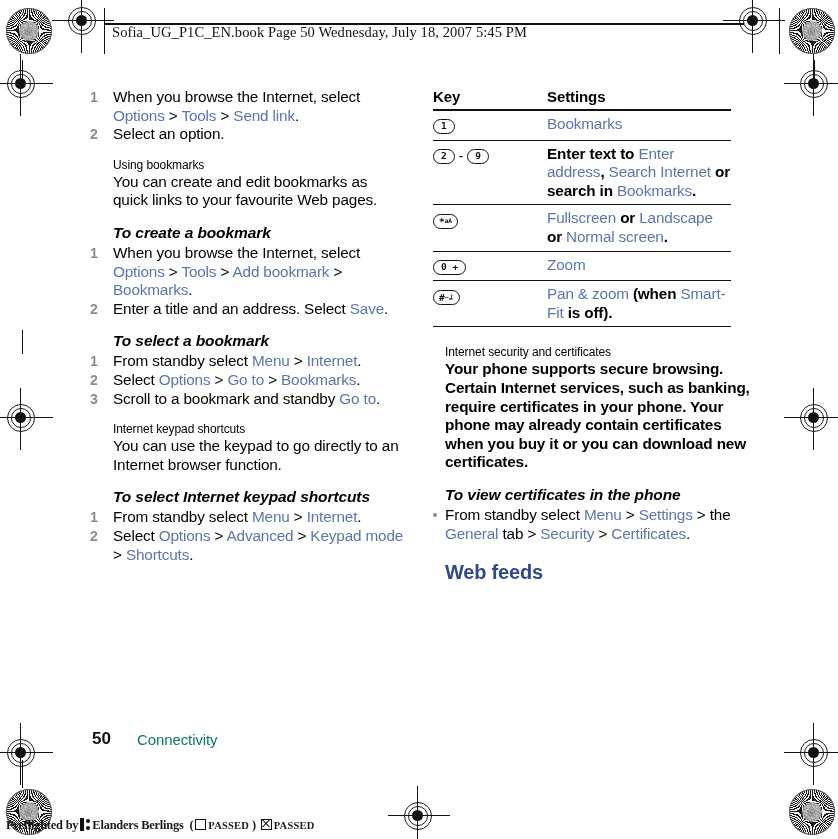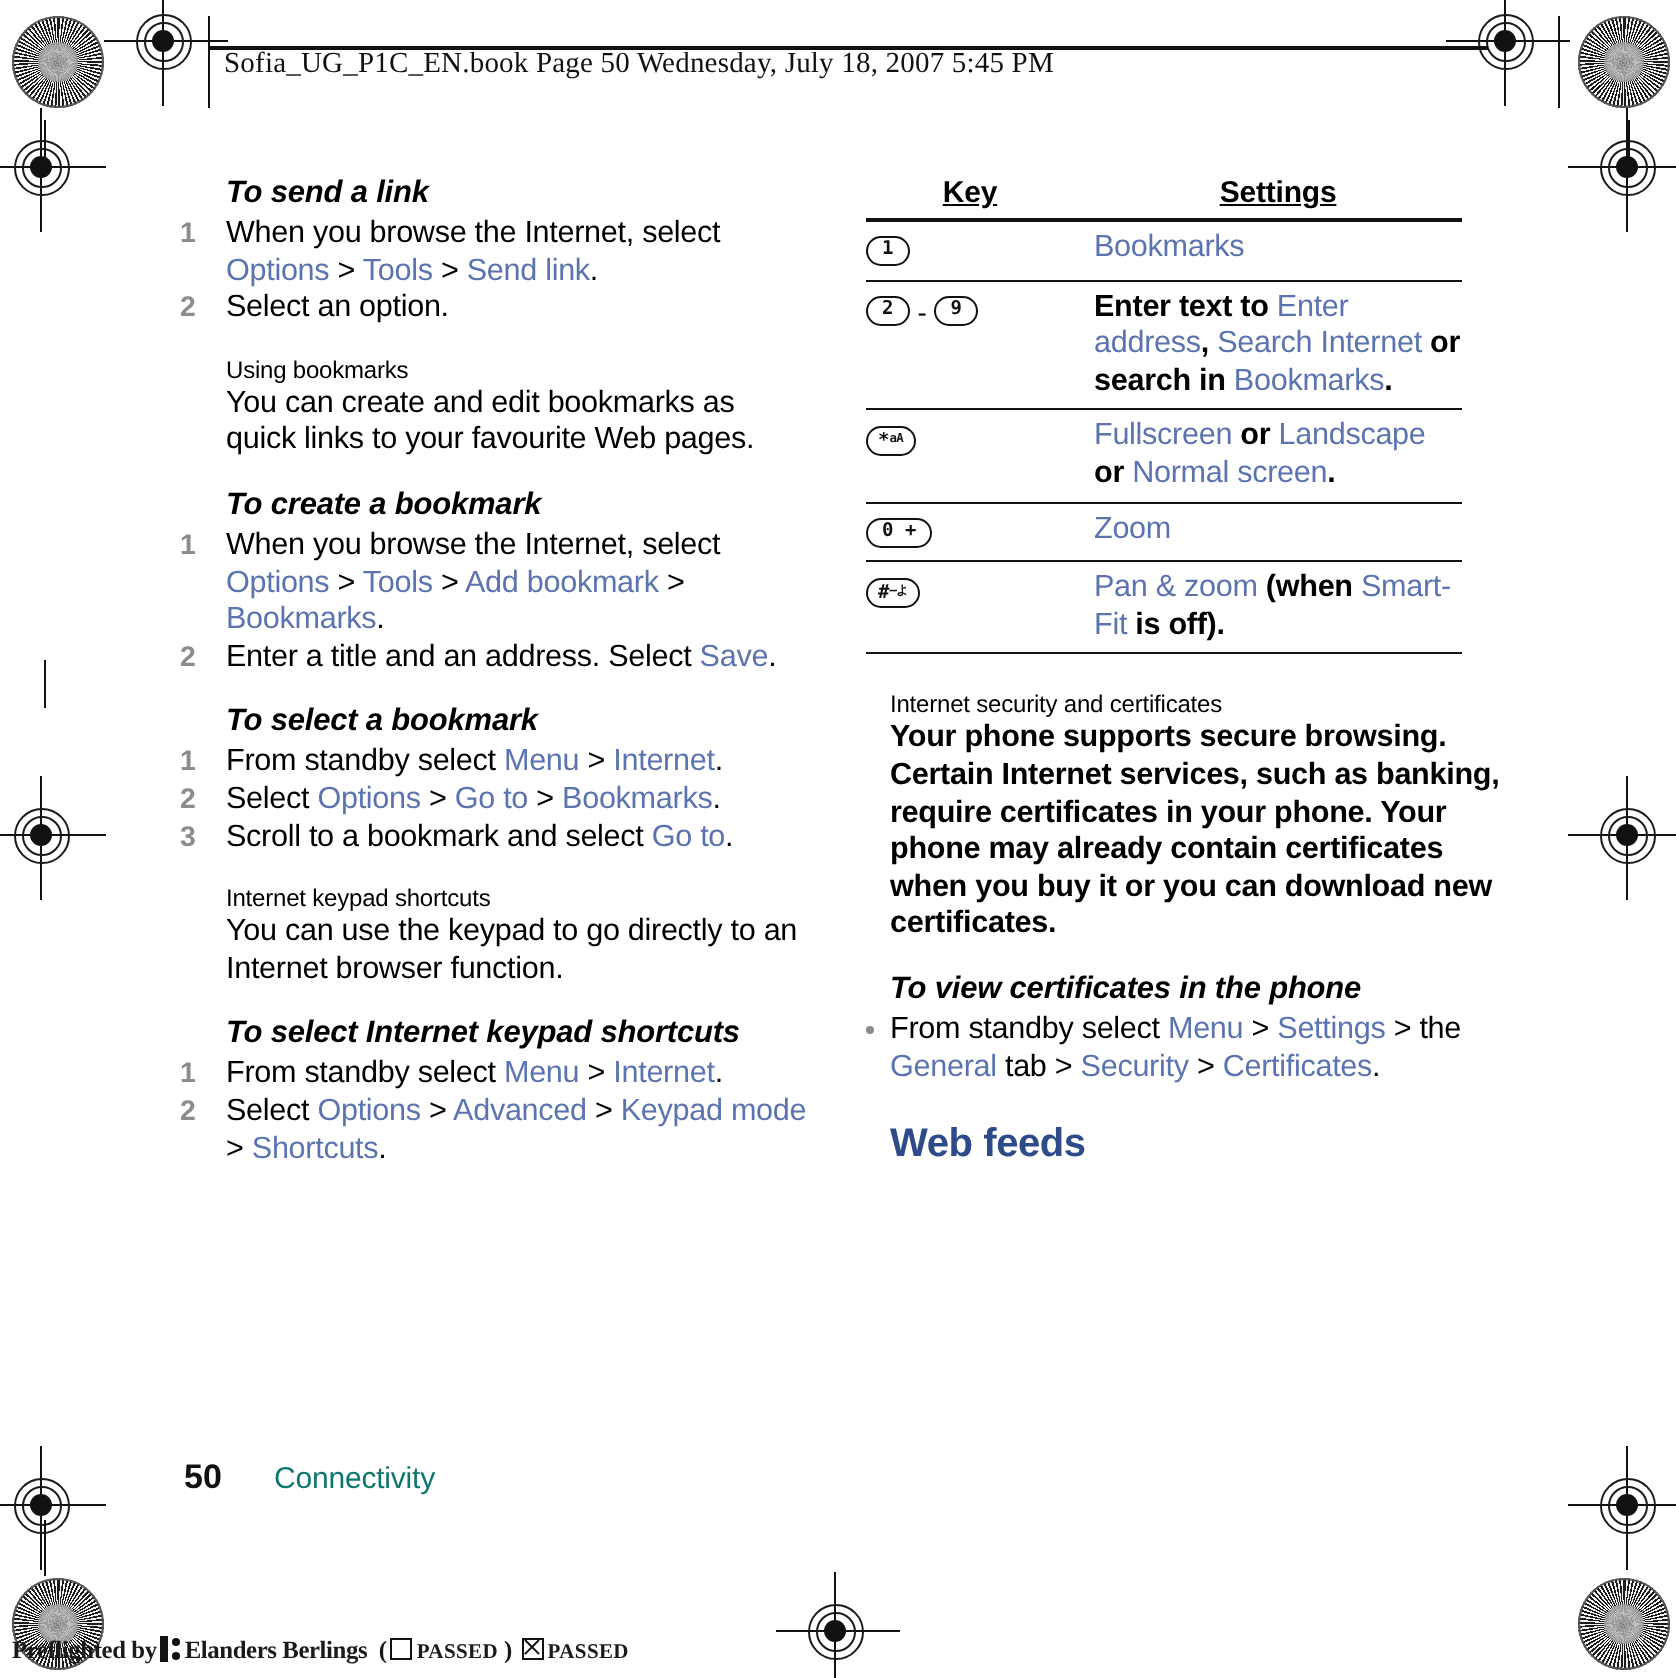--- a/index.html
+++ b/index.html
@@ -57,22 +57,22 @@
 
   .lk{color:#5b74b0;}
   .gt{color:#000;}
   .bld{font-weight:bold;}
   .sp-md{height:14px;}
   .sp-lg{height:18px;}
 
   
   table.keytbl{border-collapse:collapse;width:298px;margin-left:1px;}
   table.keytbl th{
-    text-align:center;font-size:15px;font-weight:bold;padding:0 0 4px 0;
-    border-bottom:2.1px solid #111;letter-spacing:-0.1px;text-decoration:underline;}
+    text-align:left;font-size:15px;font-weight:bold;padding:0 0 4px 0;
+    border-bottom:2.1px solid #111;letter-spacing:-0.1px;}
   table.keytbl th.c2, table.keytbl td.c2{padding-left:10px;}
   table.keytbl td{
     vertical-align:top;font-size:15.3px;line-height:18.6px;
     padding:4px 0 4px 0;border-bottom:1.1px solid #111;letter-spacing:-0.15px;}
   table.keytbl td.c1{width:104px;padding-top:6px;}
 
   
   .pkey{display:inline-block;border:1.5px solid #111;border-radius:9px;
     height:13px;line-height:12px;padding:0 7px;font-family:"DejaVu Sans Mono",monospace;
     font-size:9.5px;font-weight:bold;color:#111;text-align:center;vertical-align:middle;
@@ -185,21 +185,20 @@
 
 <div class="hdr-vrule-l"></div>
 <div class="hdr-vrule-r"></div>
 <div class="hdr-rule"></div>
 <div class="hdr-text">Sofia_UG_P1C_EN.book  Page 50  Wednesday, July 18, 2007  5:45 PM</div>
 
 <div class="page">
 
   <div class="col col-left">
 
-    <div class="h-proc">To send a link</div>
     <ol class="steps">
       <li>
         <span class="num">1</span><span>When you browse the Internet, select </span><span class="lk">Options</span><span class="gt"> &gt; </span><span class="lk">Tools</span><span class="gt"> &gt; </span><span class="lk">Send link</span><span>.</span>
       </li>
       <li>
         <span class="num">2</span><span>Select an option.</span>
       </li>
     </ol>
 
     <div class="sp-md"></div>
@@ -223,21 +222,21 @@
 
     <div class="h-proc">To select a bookmark</div>
     <ol class="steps">
       <li>
         <span class="num">1</span><span>From standby select </span><span class="lk">Menu</span><span class="gt"> &gt; </span><span class="lk">Internet</span><span>.</span>
       </li>
       <li>
         <span class="num">2</span><span>Select </span><span class="lk">Options</span><span class="gt"> &gt; </span><span class="lk">Go to</span><span class="gt"> &gt; </span><span class="lk">Bookmarks</span><span>.</span>
       </li>
       <li>
-        <span class="num">3</span><span>Scroll to a bookmark and select </span><span class="lk">Go to</span><span>.</span>
+        <span class="num">3</span><span>Scroll to a bookmark and standby </span><span class="lk">Go to</span><span>.</span>
       </li>
     </ol>
 
     <div class="sp-md"></div>
 
     <div class="h-sub">Internet keypad shortcuts</div>
     <p class="para">You can use the keypad to go directly to an Internet browser function.</p>
 
     <div class="sp-md"></div>
 

